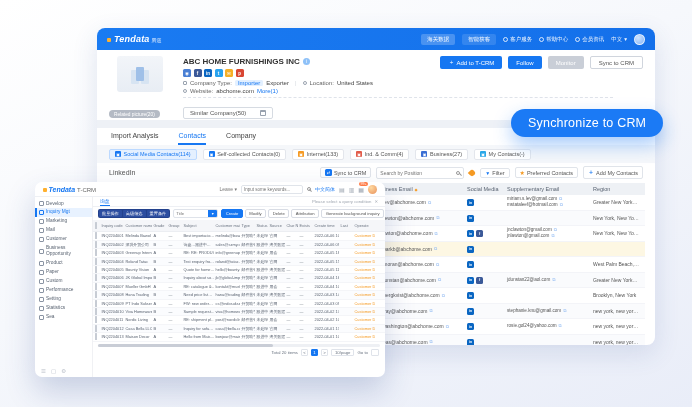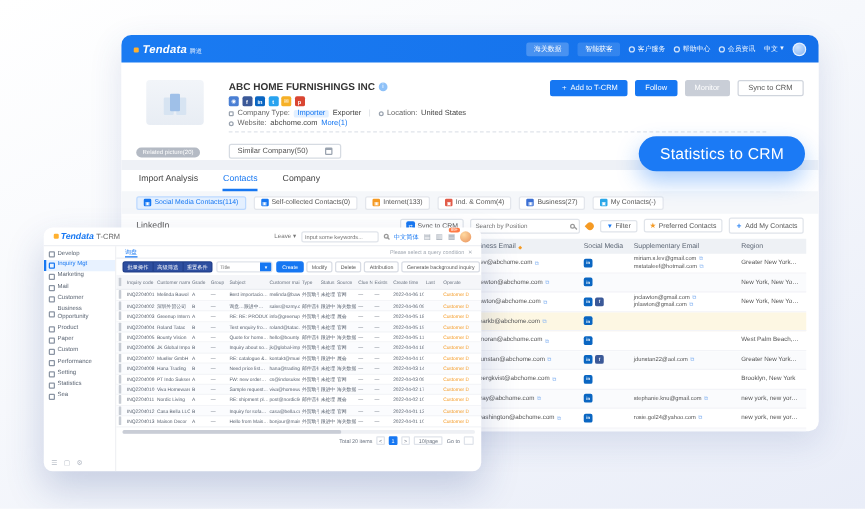--- a/index.html
+++ b/index.html
@@ -19,21 +19,21 @@
   .bw-logo b { font-size:9px; font-style:italic; letter-spacing:.2px; }
   .bw-logo i { width:4px; height:4px; background:#ffb02e; border-radius:1px; display:inline-block; margin-right:1px; }
   .bw-logo span { font-size:5px; opacity:.85; }
   .bw-nav-right { margin-left:auto; display:flex; align-items:center; gap:7px; }
   .bw-navbtn { font-size:5.5px; padding:2px 6px; border-radius:2px; background:rgba(255,255,255,.22); white-space:nowrap; }
   .bw-navbtn.alt { background:rgba(255,255,255,.13); }
   .bw-navlink { font-size:5.5px; display:flex; align-items:center; gap:2px; white-space:nowrap; opacity:.95; }
   .ndot { width:5px; height:5px; border:1px solid rgba(255,255,255,.85); border-radius:50%; display:inline-block; }
   .bw-avatar { width:11px; height:11px; border-radius:50%; background:radial-gradient(circle at 35% 30%,#cfe4ff,#7fb3f7); border:1px solid rgba(255,255,255,.7); }
   
-  .company { display:flex; padding:6px 12px 0; gap:10px; position:relative; height:60px;margin-top:8px; }
+  .company { display:flex; padding:6px 12px 0; gap:10px; position:relative; height:60px; }
   .thumb-wrap { width:64px; position:relative; }
   .thumb { width:46px; height:36px; margin-left:8px; background:linear-gradient(180deg,#f2f5f9,#e8edf4); border-radius:3px;
     display:flex; align-items:center; justify-content:center; }
   .thumb span { width:8px; height:14px; background:#9fc0e8; border-radius:1px; box-shadow:-5px 3px 0 #d7e4f2,5px 3px 0 #d7e4f2; }
   .pic-pill { position:absolute; left:0; bottom:-8px; background:#b4bac4; color:#fff; font-size:4.8px;
     padding:1.5px 5px; border-radius:6px; white-space:nowrap; }
   .cinfo { flex:1; min-width:0; padding-top:1px; }
   .cname-row { display:flex; align-items:center; gap:3px; }
   .cname { font-size:8px; font-weight:bold; color:#333; }
   .info-i { width:7px; height:7px; border-radius:50%; background:#8ec1f8; color:#fff; font-size:5px; line-height:7px; text-align:center; }
@@ -874,13 +874,13 @@
         <span class="pg cur">1</span>
         <span class="pg">&gt;</span>
         <span class="pg" style="padding:0 3px;min-width:0">10/page</span>
         <span>Go to</span>
         <span class="goto-box"></span>
       </div>
     </div>
   </div>
 </div>
 
-<div id="sync-pill">Statistics to CRM</div>
+<div id="sync-pill">Synchronize to CRM</div>
 
 </body></html>

